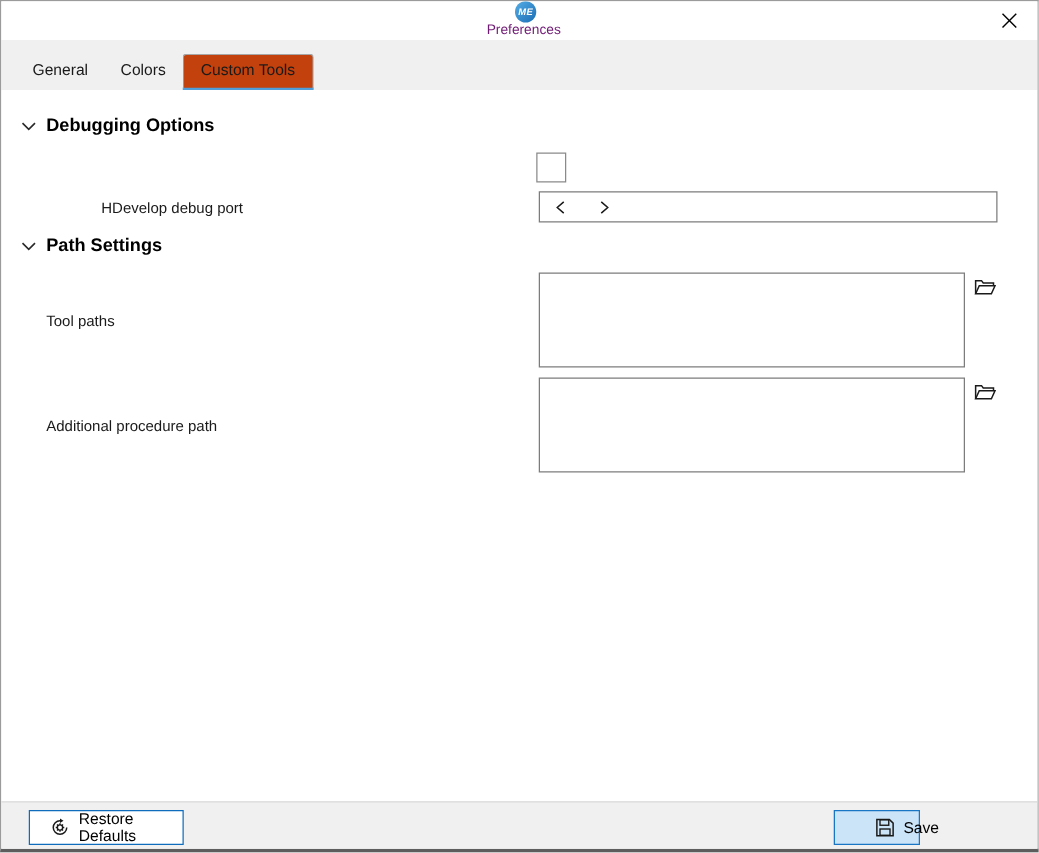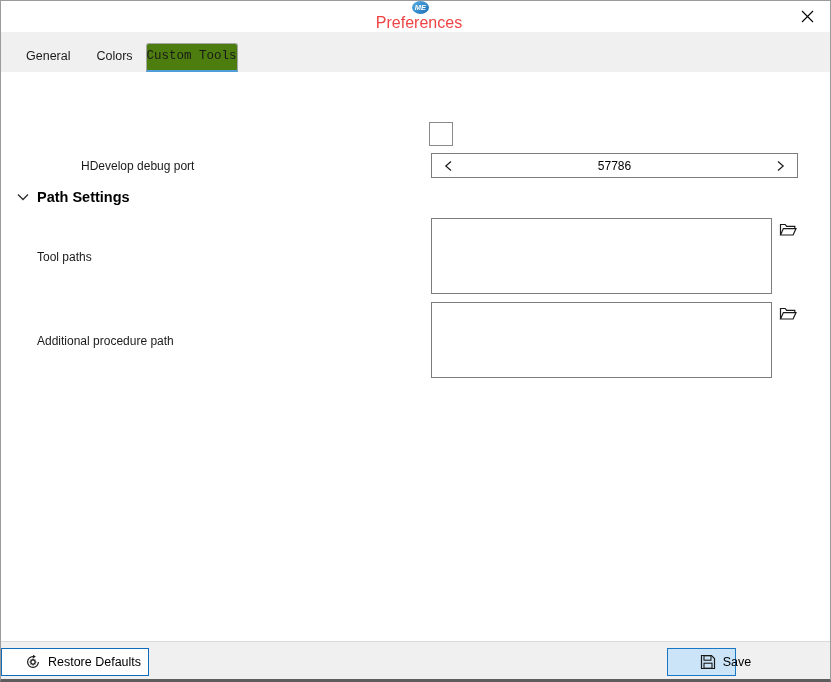--- a/index.html
+++ b/index.html
@@ -24,46 +24,46 @@
   }
   .app-icon {
     width: 17px; height: 17px; margin-left: 10px;
     border-radius: 50%;
     background: linear-gradient(135deg, #55aee6 0%, #1a6cb4 100%);
     color: #ffffff;
     font-size: 7.5px; font-weight: bold; font-style: italic;
     display: flex; align-items: center; justify-content: center;
     letter-spacing: 0.2px;
   }
-  .title-text { margin-left: 7px; font-size: 16px; color: #ef4444; }
+  .title-text { margin-left: 7px; font-size: 11px; color: #701a75; }
   .close-btn {
     position: absolute; right: 0; top: 0; width: 46px; height: 31px;
     display: flex; align-items: center; justify-content: center;
     cursor: default;
   }
 
   
   .tabbar {
     position: absolute; left: 0; top: 31px; right: 0; height: 40px;
     background: #f0f0f0;
     display: flex; align-items: flex-end;
     padding-left: 12px;
   }
   .tab {
     font-size: 12.5px; color: #1a1a1a;
     padding: 0 13px; height: 29px; line-height: 27px;
     position: relative;
   }
   .tab.active {
-    background: #4d7c0f;
+    background: #c2410c;
     border: 1px solid #a6a6a6;
     border-bottom: 2px solid #4f9ed9;
     border-radius: 3px 3px 0 0;
-    padding: 0 0;
-    height: 29px; line-height: 25px; font-family: Liberation Mono, monospace;
+    padding: 0 14px;
+    height: 29px; line-height: 25px;
   }
 
   
   .content {
     position: absolute; left: 0; top: 71px; right: 0; height: 569px;
     background: #ffffff;
   }
   .section-header {
     position: absolute; left: 14px;
     display: flex; align-items: center;
@@ -115,21 +115,21 @@
     position: absolute; left: 0; right: 0; top: 640px; height: 39px;
     background: #f0f0f0; border-top: 1px solid #dadada;
   }
   .btn {
     position: absolute; top: 6px; height: 28px;
     background: #ffffff; border: 1px solid #0f6cbd;
     display: flex; align-items: center; justify-content: center;
     font-size: 12.5px; color: #000000; gap: 7px;
     cursor: default;
   }
-  .btn-restore { left: 0; width: 148px; padding-left: 16px; }
+  .btn-restore { left: 22px; width: 124px; padding-left: 16px; }
   .btn-save { left: 666px; width: 69px; background: #cce4f7; border: 1px solid #1976c5; padding-left: 48px; }
   .btn-cancel { left: 741px; width: 82px; }
 
   svg { display: block; }
 </style>
 </head>
 <body>
 
 <div class="window">
 
@@ -147,33 +147,40 @@
   </div>
 
   <div class="tabbar">
     <div class="tab">General</div>
     <div class="tab">Colors</div>
     <div class="tab active">Custom Tools</div>
   </div>
 
   <div class="content">
 
+    <div class="section-header" style="top: 21px;">
+      <span class="chev">
+        <svg width="16" height="16" viewBox="0 0 16 16">
+          <polyline points="3,5.5 8,10.5 13,5.5" fill="none" stroke="#2b2b2b" stroke-width="1.3"></polyline>
+        </svg>
+      </span>
+      <span class="sec-title">Debugging Options</span>
+    </div>
 
     <div class="checkbox"></div>
 
     <div class="field-label" style="top: 87px; margin-left: 44px;">HDevelop debug port</div>
     <div class="spinbox">
       <div class="spin-btn">
         <span>
           <svg width="14" height="14" viewBox="0 0 14 14">
             <polyline points="9,2.5 3.8,7 9,11.5" fill="none" stroke="#1a1a1a" stroke-width="1.2"></polyline>
           </svg>
         </span>
       </div>
-      <div class="spin-value">57786</div>
       <div class="spin-btn">
         <span>
           <svg width="14" height="14" viewBox="0 0 14 14">
             <polyline points="5,2.5 10.2,7 5,11.5" fill="none" stroke="#1a1a1a" stroke-width="1.2"></polyline>
           </svg>
         </span>
       </div>
     </div>
 
     <div class="section-header" style="top: 117px;">

